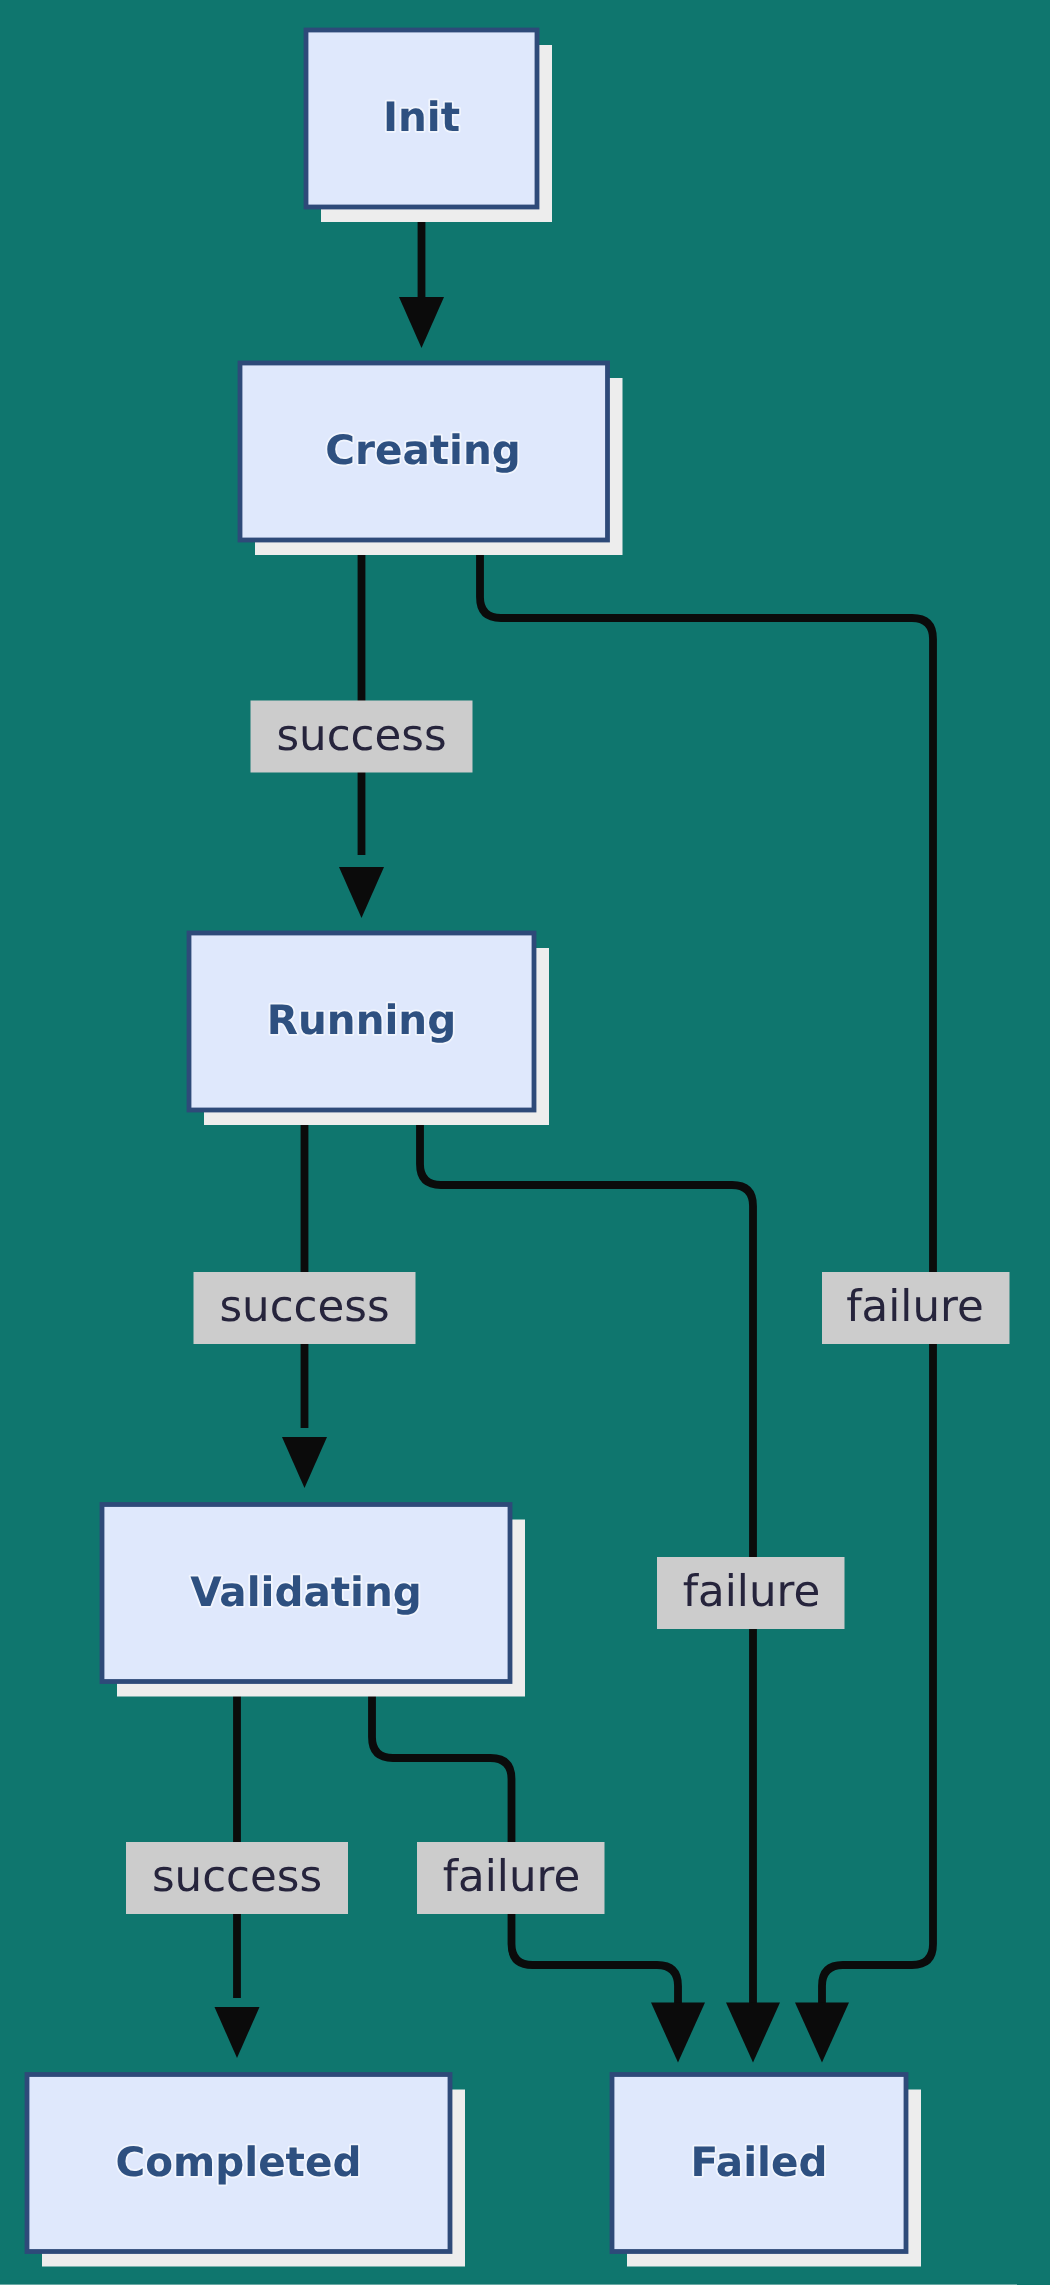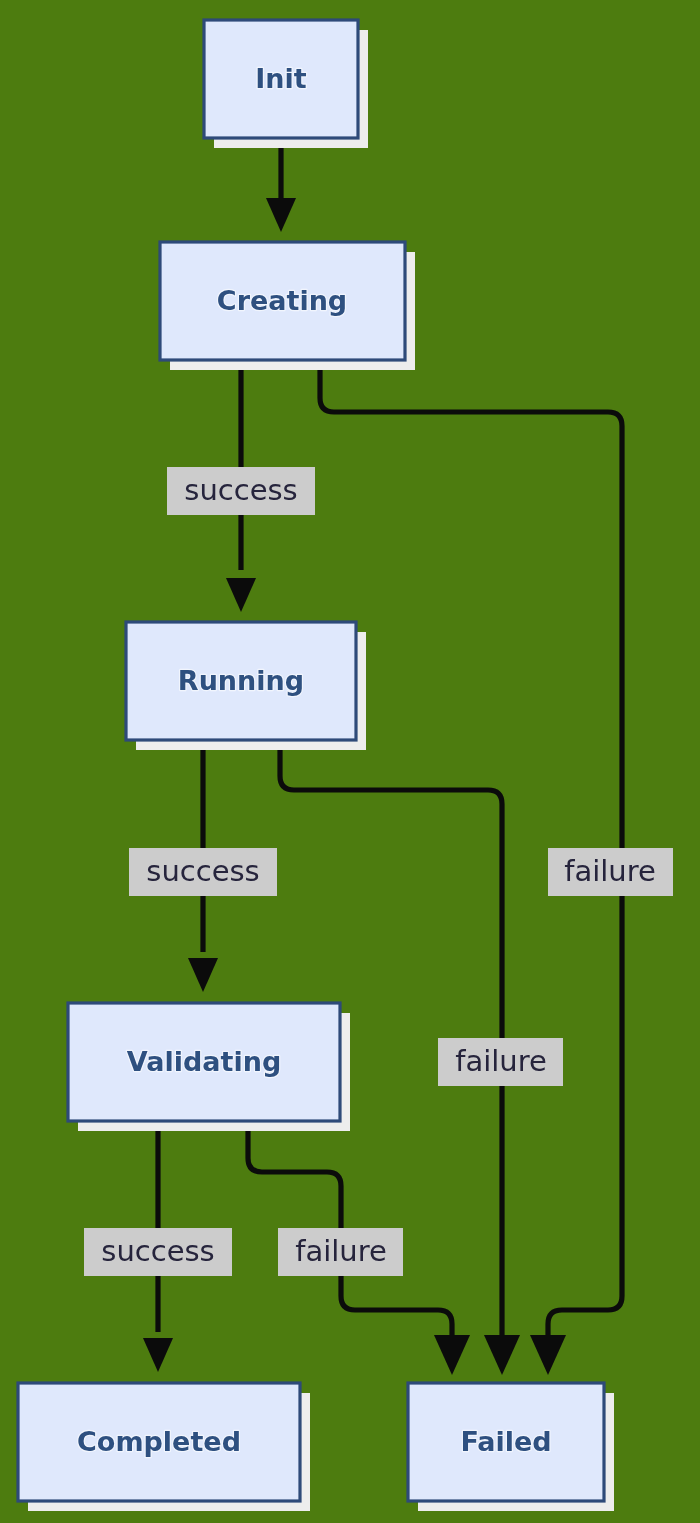--- a/index.html
+++ b/index.html
@@ -12,21 +12,21 @@
     width: 700px;
     height: 1523px;
     position: relative;
     font-family: "DejaVu Sans", sans-serif;
     overflow: hidden;
   }
   #flow-root {
     position: relative;
     width: 700px;
     height: 1523px;
-    background: #4d7c0f;
+    background: #0f766e;
   }
   svg#flow-svg {
     position: absolute;
     left: 0;
     top: 0;
     width: 700px;
     height: 1523px;
     display: block;
   }
   .node-shadow {

